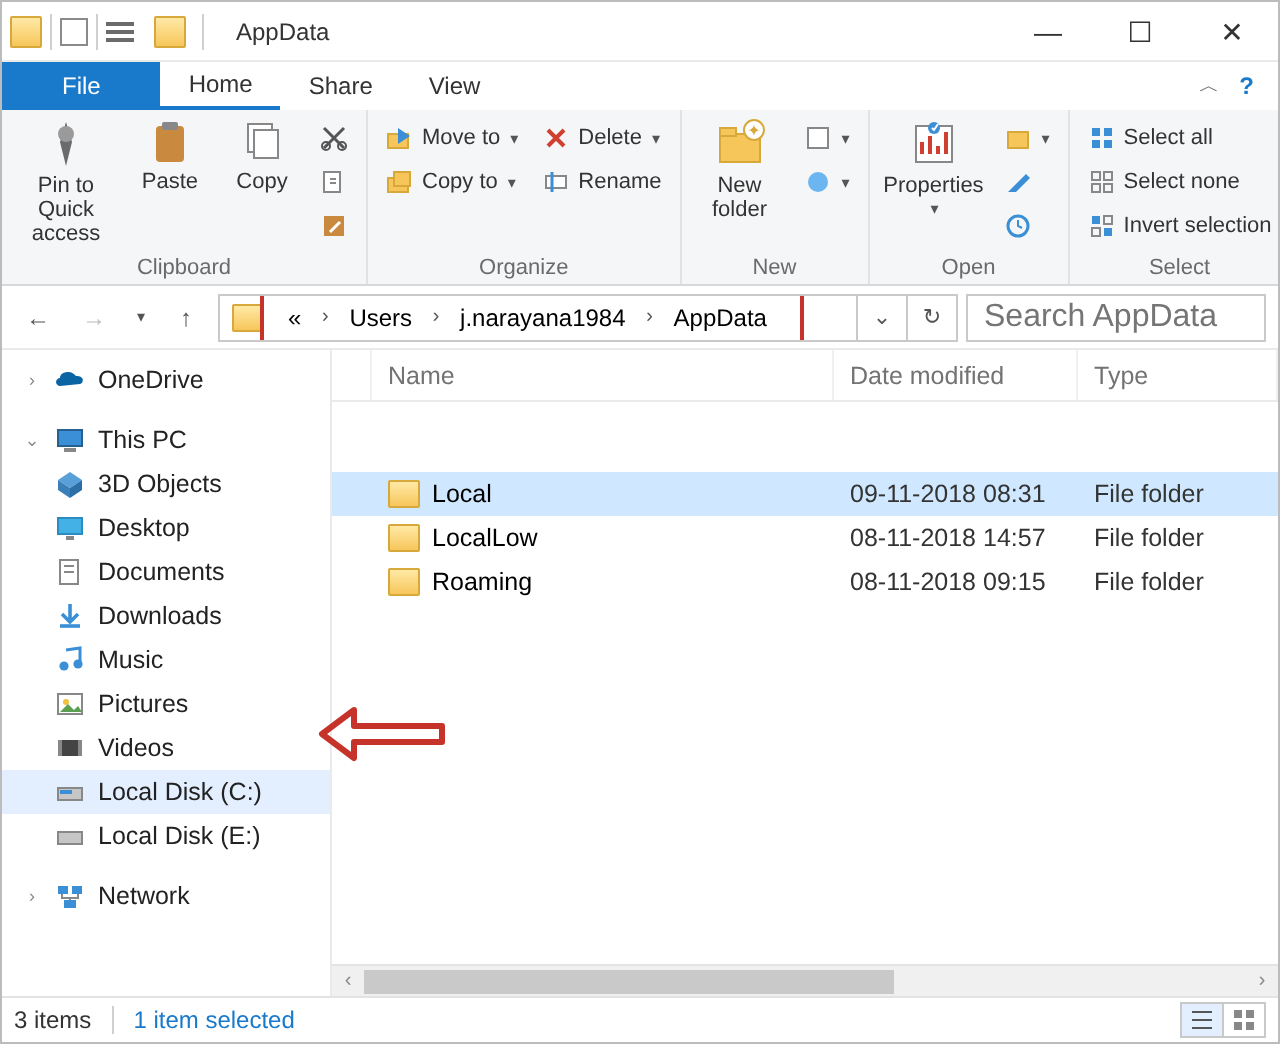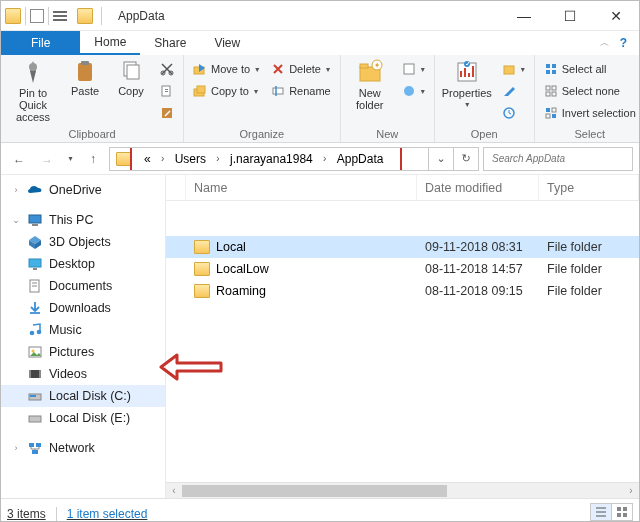--- a/index.html
+++ b/index.html
@@ -56,21 +56,21 @@
   .nav-arrow { width:24px; height:24px; display:flex; align-items:center; justify-content:center; color:#555; border-radius:2px; }
   .nav-arrow.disabled { color:#bcbcbc; }
   .addrbar { flex:1; display:flex; align-items:center; height:24px; border:1px solid #c9c9c9; position:relative; overflow:hidden; }
   .addrbar .seg { padding:0 6px; display:flex; align-items:center; height:100%; }
   .addrbar .chev { width:12px; text-align:center; color:#555; font-size:10px; }
   .addr-highlight { position:absolute; left:20px; top:-3px; height:30px; border:2px solid #c6332a; width:272px; pointer-events:none; }
   .addr-end { display:flex; align-items:center; height:100%; margin-left:auto; }
   .addr-end .split { width:1px; height:100%; background:#c9c9c9; }
   .addr-end .b { width:24px; height:100%; display:flex; align-items:center; justify-content:center; color:#555; font-size:11px; }
   .search { width:150px; height:24px; border:1px solid #c9c9c9; display:flex; align-items:center; padding:0 6px; color:#777; }
-  .search input { border:none; outline:none; width:100%; font-size:10px; color:#15803d; background:transparent;font-style:italic; }
+  .search input { border:none; outline:none; width:100%; font-size:16px; color:#15803d; background:transparent; }
 
   
   .body { flex:1; display:flex; min-height:0; }
   .tree { width:165px; border-right:1px solid #eaeaea; overflow:hidden; font-size:12.5px; color:#222; padding:4px 0; position:relative;}
   .tree .item { display:flex; align-items:center; height:22px; padding-left:10px; gap:6px; white-space:nowrap;}
   .tree .item.sel { background:#e3efff; }
   .tree .sub { padding-left:26px; }
   .tree-chev { width:10px; color:#888; font-size:9px; text-align:center; }
 
   .list { flex:1; display:flex; flex-direction:column; font-size:12.5px; position:relative;}
@@ -82,21 +82,21 @@
   .rows { flex:1; overflow:hidden;margin-top:35px; }
   .row { display:flex; align-items:center; height:22px; }
   .row.sel { background:#cfe8ff; }
   .row .c { padding-left:8px; }
   .row .c-name { flex:1; display:flex; align-items:center; gap:6px; }
   .row .c-date { width:122px; color:#333; }
   .row .c-type { width:100px; color:#333; }
   .folder-ico { width:16px; height:14px; background: linear-gradient(180deg,#ffe9a6,#f7c65b); border:1px solid #d7a83a; border-radius:1px; }
 
   
-  .status { height:23px; border-top:1px solid #e3e3e3; display:flex; align-items:flex-end; font-size:12px; color:#333; padding:0 6px; gap:6px;text-decoration:underline; }
+  .status { height:23px; border-top:1px solid #e3e3e3; display:flex; align-items:center; font-size:12px; color:#333; padding:0 6px; gap:6px; }
   .status .sep { width:1px; height:14px; background:#d0d0d0; margin:0 4px; }
   .status .sel-txt { color:#1979ca; }
   .status .spacer { flex:1; }
   .view-toggle { display:flex; }
   .view-toggle .vb { width:22px; height:18px; border:1px solid #c9c9c9; background:#fff; display:flex; align-items:center; justify-content:center; margin-left:-1px; }
   .view-toggle .vb.active { background:#e3efff; }
 
   
   .arrow-annot { position:absolute; left:158px; top:352px; pointer-events:none; }
 

